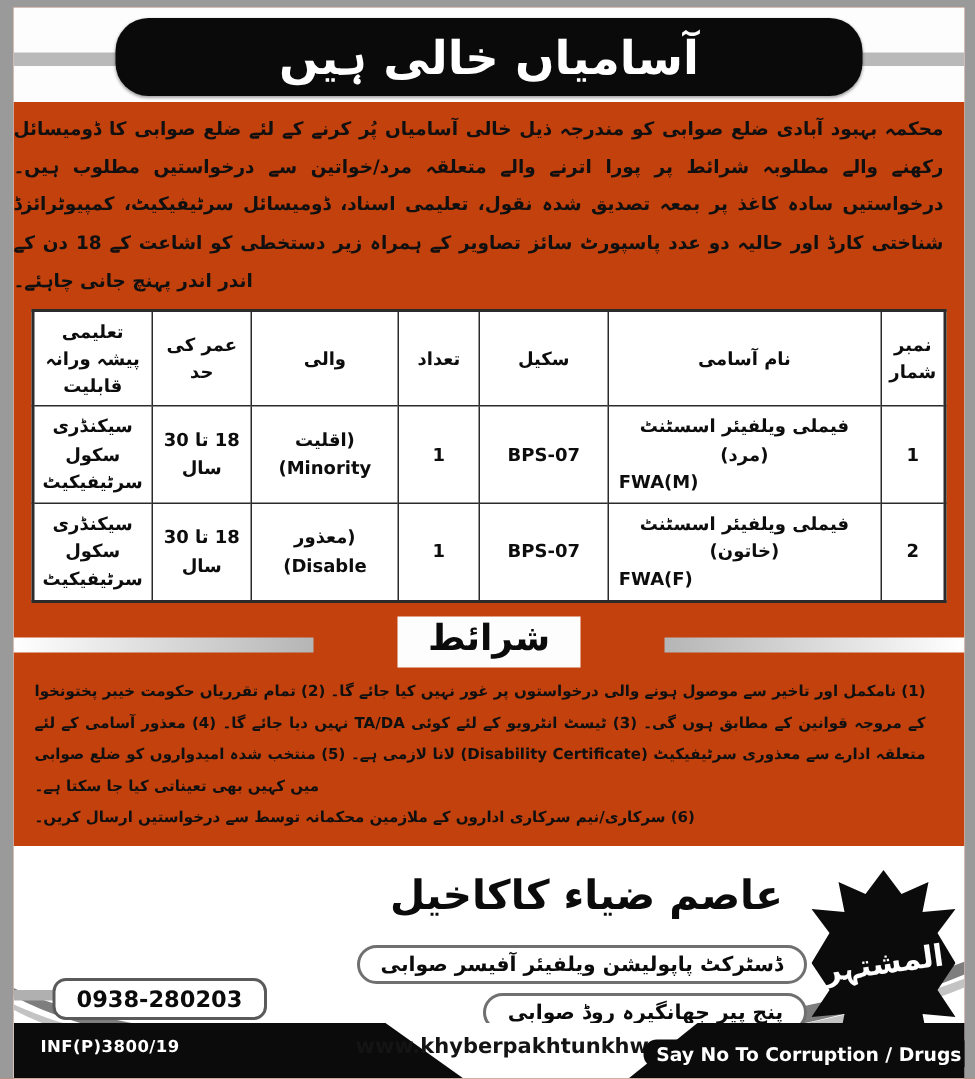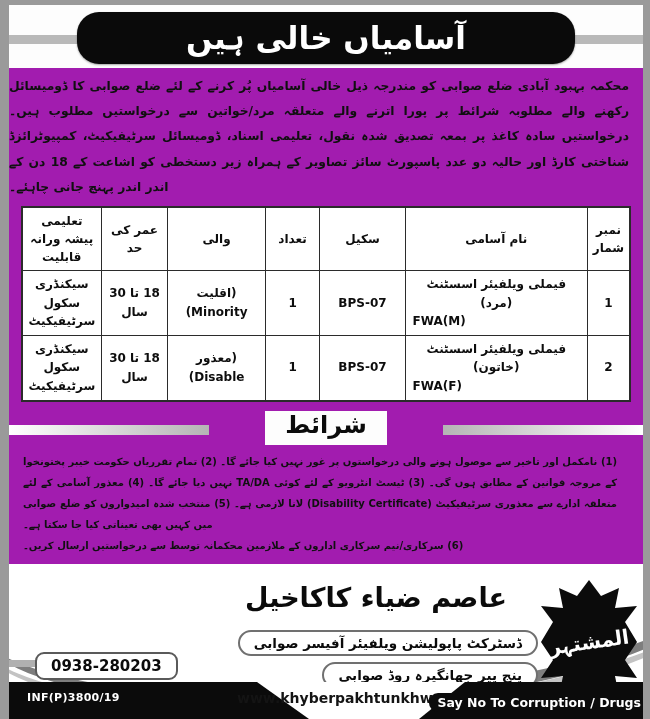--- a/index.html
+++ b/index.html
@@ -13,21 +13,21 @@
     position:relative;
     width:650px;height:719px;
     background:#ffffff;
     box-sizing:border-box;
     border-left:9px solid #9a9a9a;
     border-right:7px solid #9a9a9a;
     border-top:5px solid #9a9a9a;
     border-bottom:0;
     overflow:hidden;
   }
-  .inner{position:relative;width:100%;height:100%;background:#a21caf;}
+  .inner{position:relative;width:100%;height:100%;background:#c2410c;}
 
   
   .header-wrap{
     position:relative;height:63px;
     display:flex;align-items:center;justify-content:center;
     background:#fdfdfd;
   }
   .hdr-bar-left,.hdr-bar-right{
     position:absolute;top:30px;height:9px;background:#b9b9b9;
   }
@@ -124,21 +124,21 @@
     transform:rotate(-3.5deg);
   }
   .swoosh2{
     position:absolute;left:-40px;top:-68px;
     width:760px;height:210px;
     border-radius:50%;
     border-bottom:9px solid #c3c3c3;
     transform:rotate(-3.5deg);
   }
   .signature{
-    position:absolute;right:136px;top:18px;
+    position:absolute;right:121px;top:18px;
     font-size:27px;font-weight:bold;color:#0b0b0b;direction:rtl;
     white-space:nowrap;
   }
   .pill{
     position:absolute;
     background:#ffffff;border:2px solid #707070;border-radius:14px;
     height:22px;line-height:22px;
     text-align:center;direction:rtl;
     font-size:13.5px;font-weight:bold;color:#0b0b0b;
     letter-spacing:1px;white-space:nowrap;padding:0 14px;

